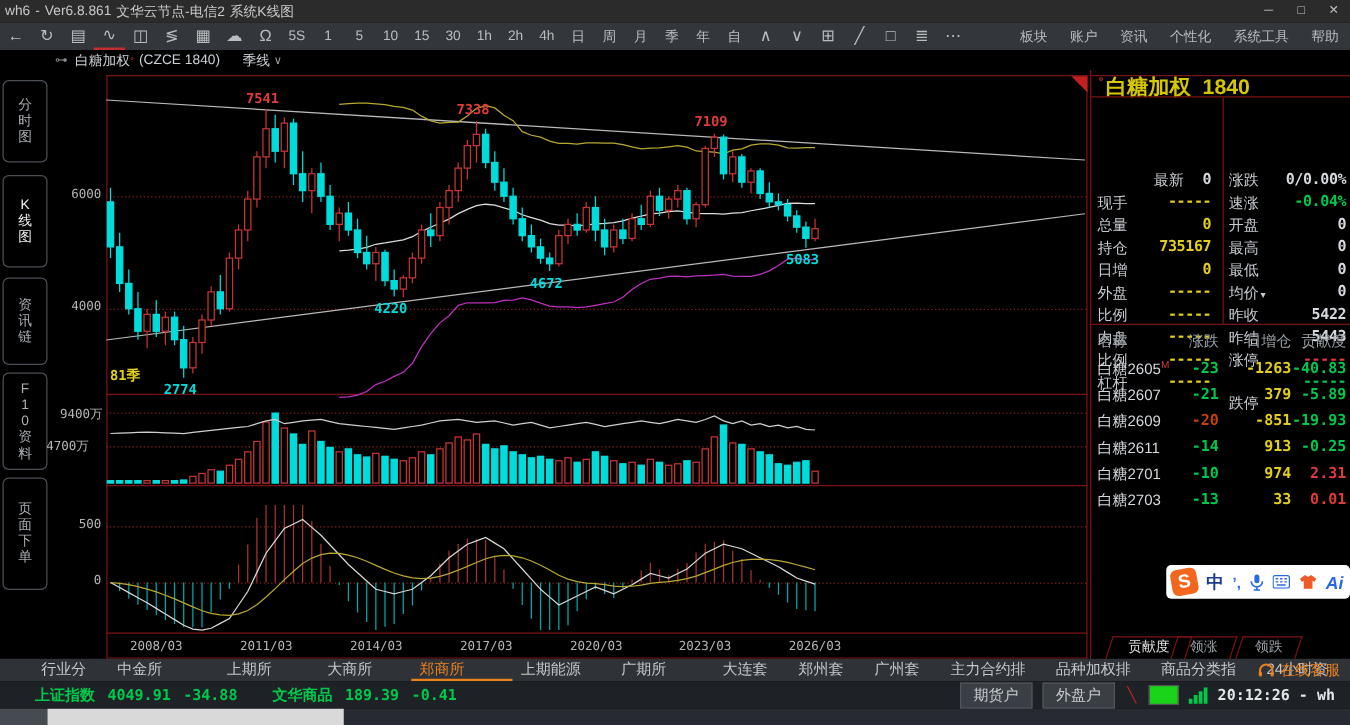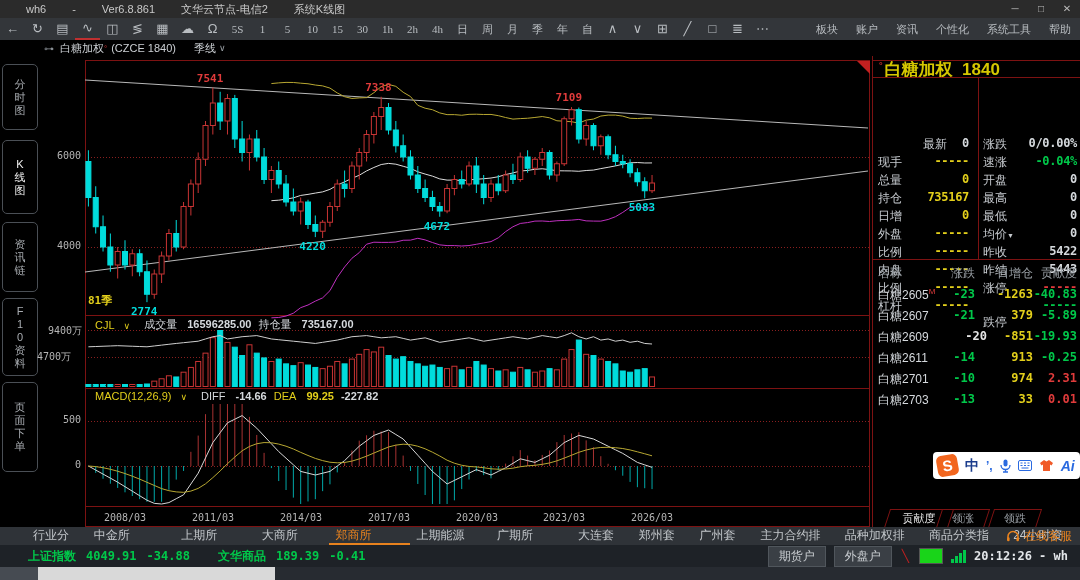--- a/index.html
+++ b/index.html
@@ -1,29 +1,29 @@
 <!DOCTYPE html>
 <html><head>
 <meta charset="utf-8">
 <style>
   html,body{margin:0;padding:0;background:#15171a;}
   #screen{position:relative;width:1080px;height:580px;background:#000;overflow:hidden;
           font-family:"Liberation Sans",sans-serif;-webkit-font-smoothing:antialiased;}
   
   .titlebar{position:absolute;left:0;top:0;width:1080px;height:18px;background:#2b2b2b;
             color:#c9c9c9;font-size:11px;display:flex;align-items:center;}
-  .titlebar span{margin-left:26px;}
+  .titlebar span{margin-left:4px;}
   .winbtns{position:absolute;right:0;top:0;height:18px;display:flex;}
   .winbtn{width:26px;height:18px;text-align:center;line-height:17px;color:#bbb;font-size:10px;}
   
   .toolbar{position:absolute;left:0;top:18px;width:1080px;height:22px;background:#33363a;
            display:flex;align-items:center;color:#b9bdc1;}
   .tbi{width:25px;text-align:center;font-size:13px;line-height:20px;}
   .tbi.sel{border-bottom:2px solid #c03030;}
-  .tbp{width:25px;text-align:center;font-size:11px;font-family:Liberation Serif, serif;}
+  .tbp{width:25px;text-align:center;font-size:11px;}
   .tmenu{padding:0 9px;font-size:11px;}
   .tspacer{flex:1;}
   
   .symbolbar{position:absolute;left:0;top:40px;width:1080px;height:16px;background:#000;
              color:#ccd0d4;font-size:11px;display:flex;align-items:center;}
   .symbolbar .lk{color:#8a9096;margin:0 6px 0 44px;font-size:10px;}
   .symbolbar .flag{color:#d03030;font-size:8px;vertical-align:super;}
   .symbolbar .per{margin-left:18px;}
   .symbolbar .dd{color:#9aa0a6;font-size:9px;margin-left:3px;}
   
@@ -525,31 +525,20 @@
           <line x1="622.76" y1="466" x2="622.76" y2="475.73177958882184" stroke="#00a8a8" stroke-width="1"></line>
           <line x1="630.08" y1="466" x2="630.08" y2="481.9220126504986" stroke="#00a8a8" stroke-width="1"></line>
           <line x1="637.4" y1="466" x2="637.4" y2="487.1837107529238" stroke="#00a8a8" stroke-width="1"></line>
           <line x1="644.72" y1="466" x2="644.72" y2="488.2136541399852" stroke="#00a8a8" stroke-width="1"></line>
           <line x1="652.04" y1="466" x2="652.04" y2="489.0891060189874" stroke="#00a8a8" stroke-width="1"></line>
         </g>
         <polyline points="88.4,466 95.72,470.05 103.04,474.1 110.36000000000001,478.15 117.68,482.2 125,486.7 132.32,491.2 139.64000000000001,495.7 146.96,500.2 154.28,503.35 161.60000000000002,504 168.92000000000002,502.6 176.24,498.7 183.56,494.8 190.88,484 198.20000000000002,473.2 205.52,457.9 212.84,442.6 220.16,432.7 227.48000000000002,422.8 234.8,419.2 242.12,415.6 249.44000000000003,421.9 256.76,428.2 264.08000000000004,436 271.4,443.8 278.72,451.6 286.04,458.2 293.36,464.8 300.68,471.4 308,473.2 315.32000000000005,475 322.64,473.2 329.96000000000004,471.4 337.28,466 344.6,460.6 351.91999999999996,453.4 359.24,446.2 366.56000000000006,440.8 373.88,435.4 381.20000000000005,432.7 388.52,430 395.84000000000003,434.5 403.15999999999997,439 410.48,447.1 417.80000000000007,455.2 425.12,463.3 432.44000000000005,471.4 439.76,477.7 447.08000000000004,484 454.4,480.4 461.72,476.8 469.03999999999996,473.2 476.36,469.6 483.68000000000006,472.3 491,475 498.32000000000005,471.4 505.64,467.8 512.96,463.3 520.28,458.8 527.6,460.6 534.9200000000001,462.4 542.24,458.8 549.5600000000001,455.2 556.88,448.9 564.2,442.6 571.52,439 578.84,435.4 586.16,437.2 593.48,439 600.8,442.6 608.12,446.2 615.4399999999999,449.8 622.76,453.4 630.08,457.9 637.4,462.4 644.72,464.875 652.04,467.35" fill="none" stroke="#d8d8d8" stroke-width="1"></polyline>
         <polyline points="88.4,466 95.72,466.6075 103.04,467.731375 110.36000000000001,469.29416875 117.68,471.2300434375 125,473.550536921875 132.32,476.19795638359375 139.64000000000001,479.1232629260547 146.96,482.2847734871465 154.28,485.4445574640745 161.60000000000002,488.6028738444633 168.92000000000002,490.70244276779385 176.24,491.90207635262476 183.56,492.33676489973107 190.88,491.0862501647714 198.20000000000002,488.4033126400557 205.52,483.8278157440473 212.84,477.64364338244025 220.16,470.90209687507416 227.48000000000002,463.68678234381304 234.8,457.0137649922411 242.12,450.8017002434049 249.44000000000003,446.4664452068942 256.76,443.7264784258601 264.08000000000004,442.56750666198104 271.4,442.7523806626839 278.72,444.0795235632813 286.04,446.1975950287891 293.36,448.9879557744707 300.68,452.34976240830014 308,455.4772980470551 315.32000000000005,458.4057033399969 322.64,460.6248478389973 329.96000000000004,462.24112066314774 337.28,462.80495256367556 344.6,462.4742096791242 351.91999999999996,461.1130782272556 359.24,458.8761164931673 366.56000000000006,456.16469901919214 373.88,453.04999416631335 381.20000000000005,449.99749504136634 388.52,446.9978707851614 395.84000000000003,445.1231901673872 403.15999999999997,444.2047116422791 410.48,444.63900489593726 417.80000000000007,446.22315416154663 425.12,448.78468103731467 432.44000000000005,452.17697888171745 439.76,456.00543204945984 447.08000000000004,460.20461724204085 454.4,463.2339246557347 461.72,465.2688359573745 469.03999999999996,466.45851056376836 476.36,466.9297339792031 483.68000000000006,467.73527388232264 491,468.82498279997424 498.32000000000005,469.2112353799781 505.64,468.9995500729814 512.96,468.14461756203417 520.28,466.74292492772906 527.6,465.8214861885697 534.9200000000001,465.30826326028426 542.24,464.3320237712416 549.5600000000001,462.96222020555535 556.88,460.85288717472207 564.2,458.11495409851375 571.52,455.2477109837367 578.84,452.2705543361762 586.16,450.00997118574975 593.48,448.3584755078873 600.8,447.4947041817042 608.12,447.30049855444855 615.4399999999999,447.67542377128126 622.76,448.5341102055891 630.08,449.93899367475075 637.4,451.8081446235381 644.72,453.7681729300074 652.04,455.8054469905063" fill="none" stroke="#b8a832" stroke-width="1"></polyline>
       </svg></div>
 
-  <div class="ind-hdr" style="left:95px;top:317px;">
-    <span class="c-yellow"><span>CJL</span><span class="dd-y">∨</span></span>
-    <span class="c-white"><span>成交量</span> <b>16596285.00</b></span>
-    <span class="c-white"><span>持仓量</span> <b>735167.00</b></span>
-  </div>
-  <div class="ind-hdr" style="left:95px;top:390px;">
-    <span class="c-yellow"><span>MACD(12,26,9)</span><span class="dd-y">∨</span></span>
-    <span class="c-white"><span>DIFF</span> <b>-14.66</b></span>
-    <span class="c-yellow"><span>DEA</span> <b>99.25</b></span>
-    <span class="c-white"><b>-227.82</b></span>
-  </div>
 
   <div class="axlbl" style="left:45px;top:150px;width:36px;text-align:right;">6000</div>
   <div class="axlbl" style="left:45px;top:240px;width:36px;text-align:right;">4000</div>
   <div class="axlbl" style="left:38px;top:324px;width:44px;text-align:right;">9400万</div>
   <div class="axlbl" style="left:27px;top:350px;width:44px;text-align:right;">4700万</div>
   <div class="axlbl" style="left:45px;top:414px;width:36px;text-align:right;">500</div>
   <div class="axlbl" style="left:45px;top:459px;width:36px;text-align:right;">0</div>
 
   <div class="xlbl" style="left:100px;top:512px;">2008/03</div>
   <div class="xlbl" style="left:188px;top:512px;">2011/03</div>
@@ -642,21 +631,21 @@
           <span class="tbl-cell" style="left: 150px; width: 54px; color: rgb(0, 200, 74);">-40.83</span>
         </div>
         <div class="tbl-row" style="top: 252px;">
           <span class="tbl-cell" style="left: 5px; width: 70px; text-align: left; color: rgb(213, 217, 221); font-family: &quot;Liberation Sans&quot;, sans-serif; font-weight: normal;">白糖2607</span>
           <span class="tbl-cell" style="left: 62px; width: 40px; color: rgb(0, 200, 74);">-21</span>
           <span class="tbl-cell" style="left: 104px; width: 56px; color: rgb(227, 207, 27);">379</span>
           <span class="tbl-cell" style="left: 150px; width: 54px; color: rgb(0, 200, 74);">-5.89</span>
         </div>
         <div class="tbl-row" style="top: 273px;">
           <span class="tbl-cell" style="left: 5px; width: 70px; text-align: left; color: rgb(213, 217, 221); font-family: &quot;Liberation Sans&quot;, sans-serif; font-weight: normal;">白糖2609</span>
-          <span class="tbl-cell" style="left: 74px; width: 40px; color: #e5e5e5;">-20</span>
+          <span class="tbl-cell" style="left: 62px; width: 40px; color: #c2410c;">-20</span>
           <span class="tbl-cell" style="left: 104px; width: 56px; color: rgb(227, 207, 27);">-851</span>
           <span class="tbl-cell" style="left: 150px; width: 54px; color: rgb(0, 200, 74);">-19.93</span>
         </div>
         <div class="tbl-row" style="top: 294px;">
           <span class="tbl-cell" style="left: 5px; width: 70px; text-align: left; color: rgb(213, 217, 221); font-family: &quot;Liberation Sans&quot;, sans-serif; font-weight: normal;">白糖2611</span>
           <span class="tbl-cell" style="left: 62px; width: 40px; color: rgb(0, 200, 74);">-14</span>
           <span class="tbl-cell" style="left: 104px; width: 56px; color: rgb(227, 207, 27);">913</span>
           <span class="tbl-cell" style="left: 150px; width: 54px; color: rgb(0, 200, 74);">-0.25</span>
         </div>
         <div class="tbl-row" style="top: 315px;">

